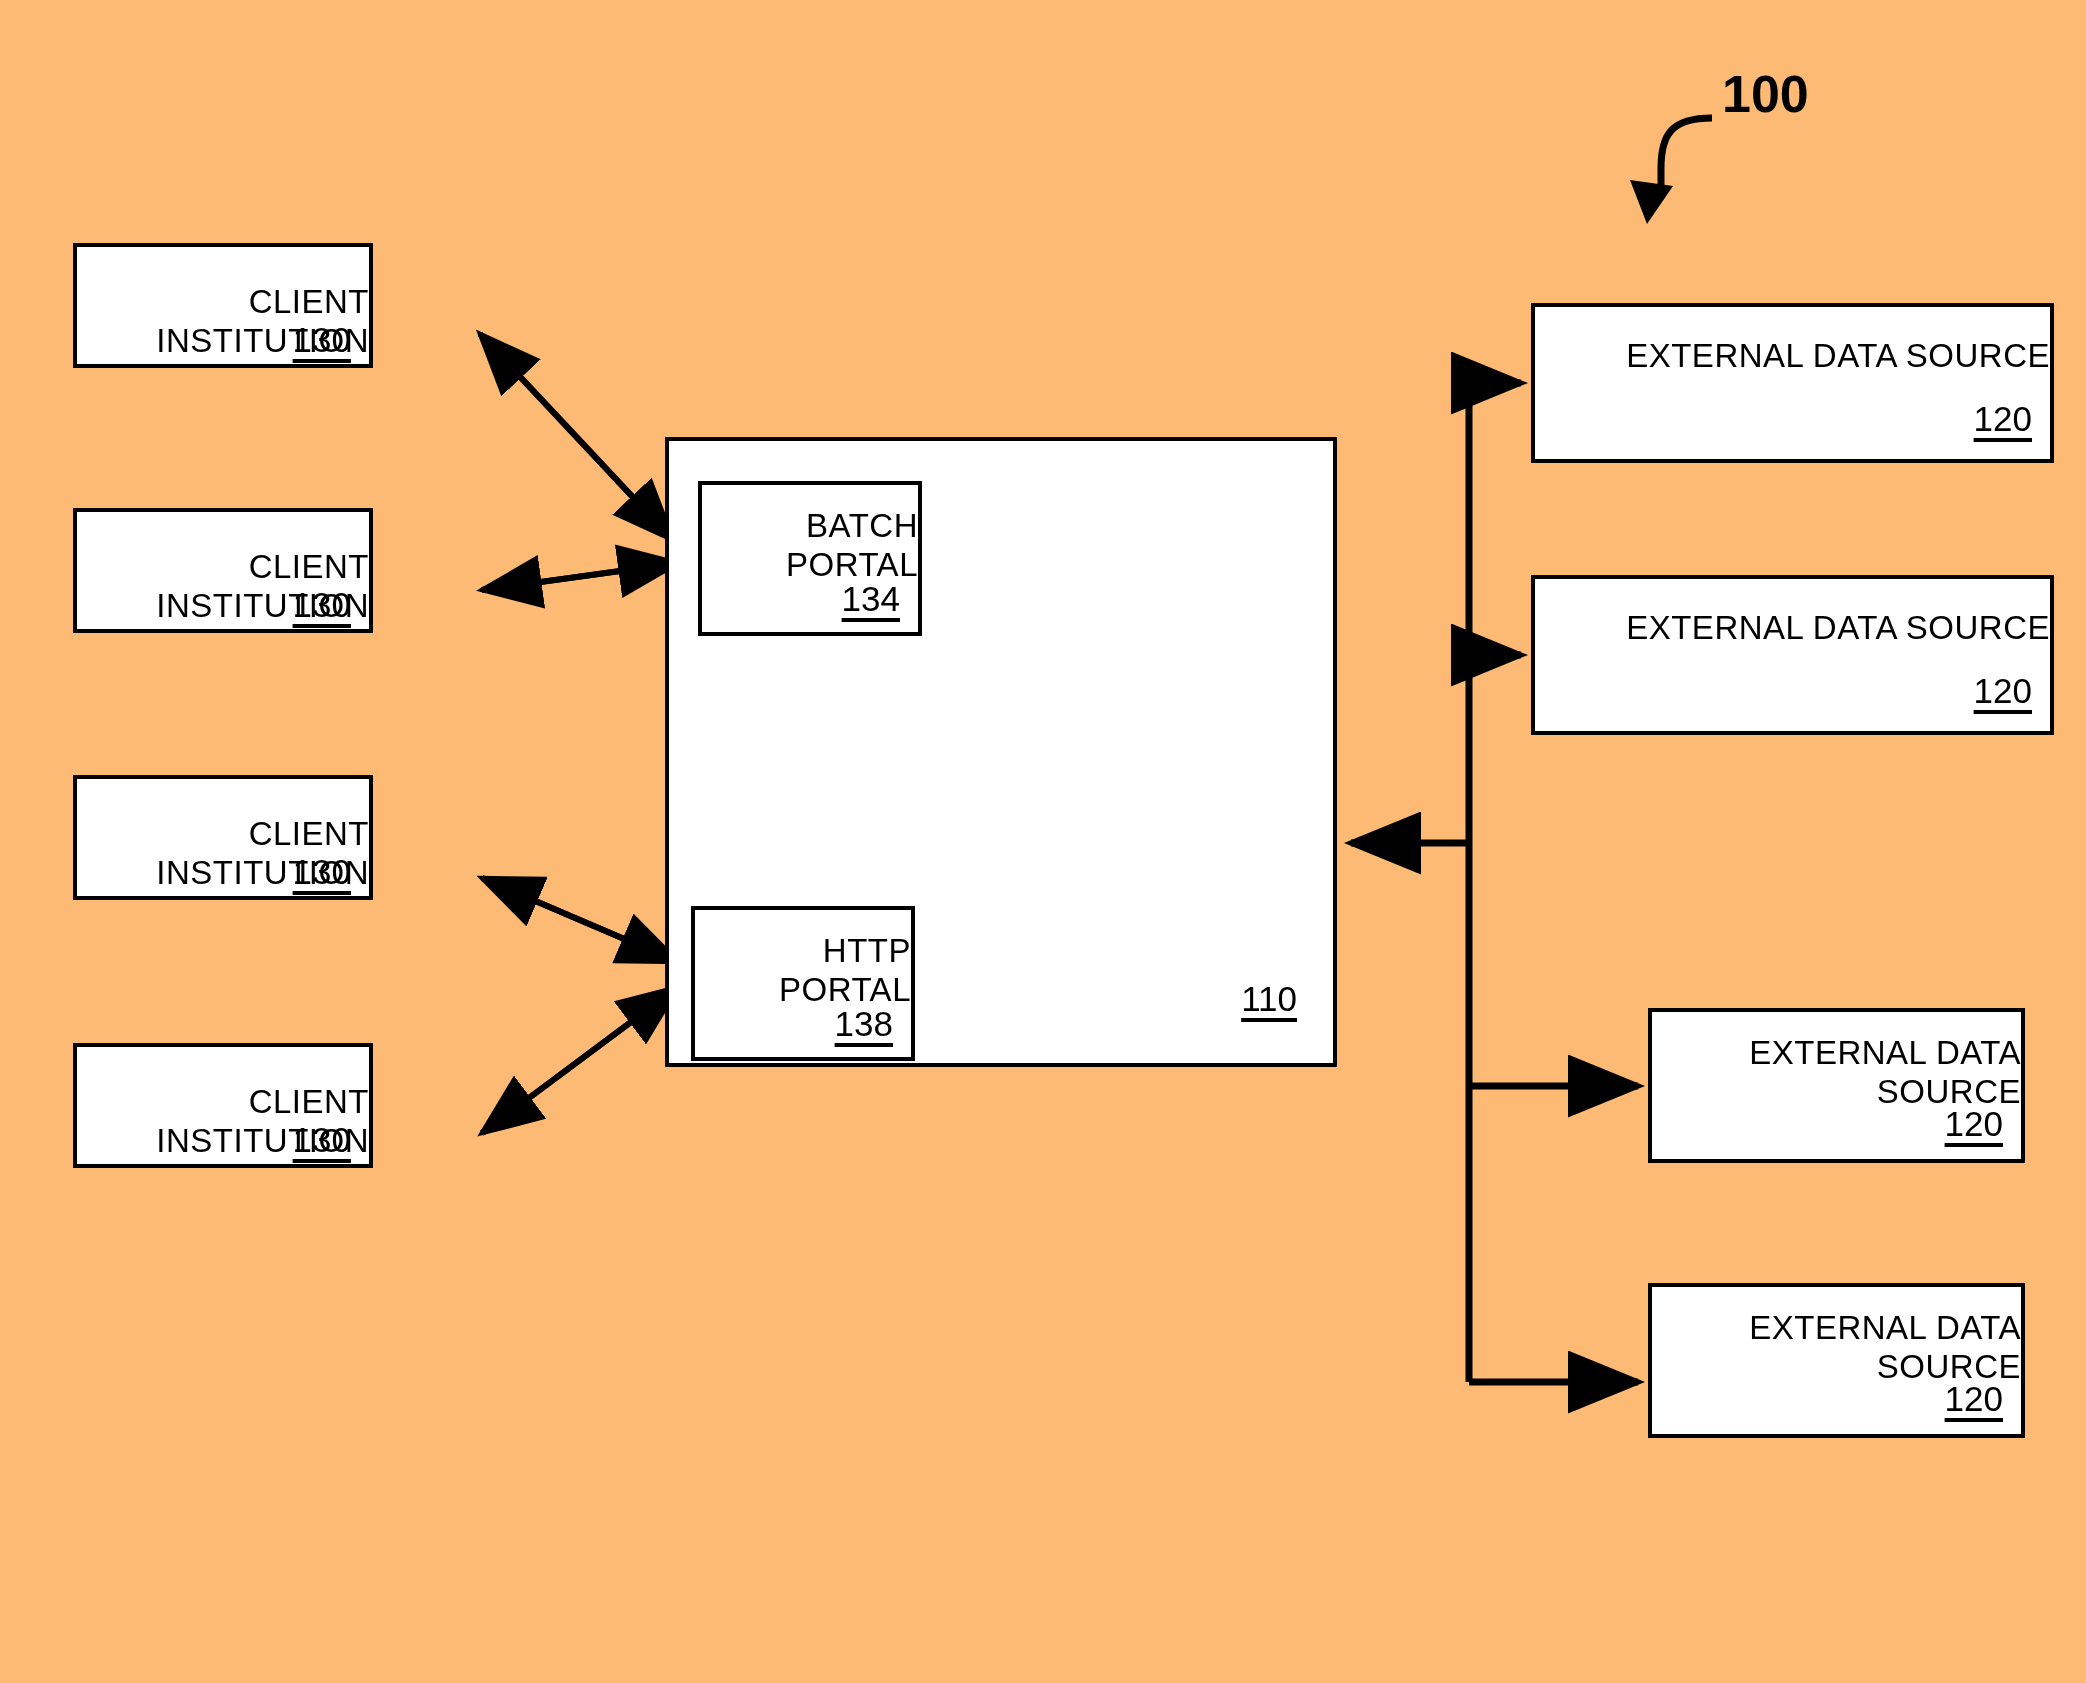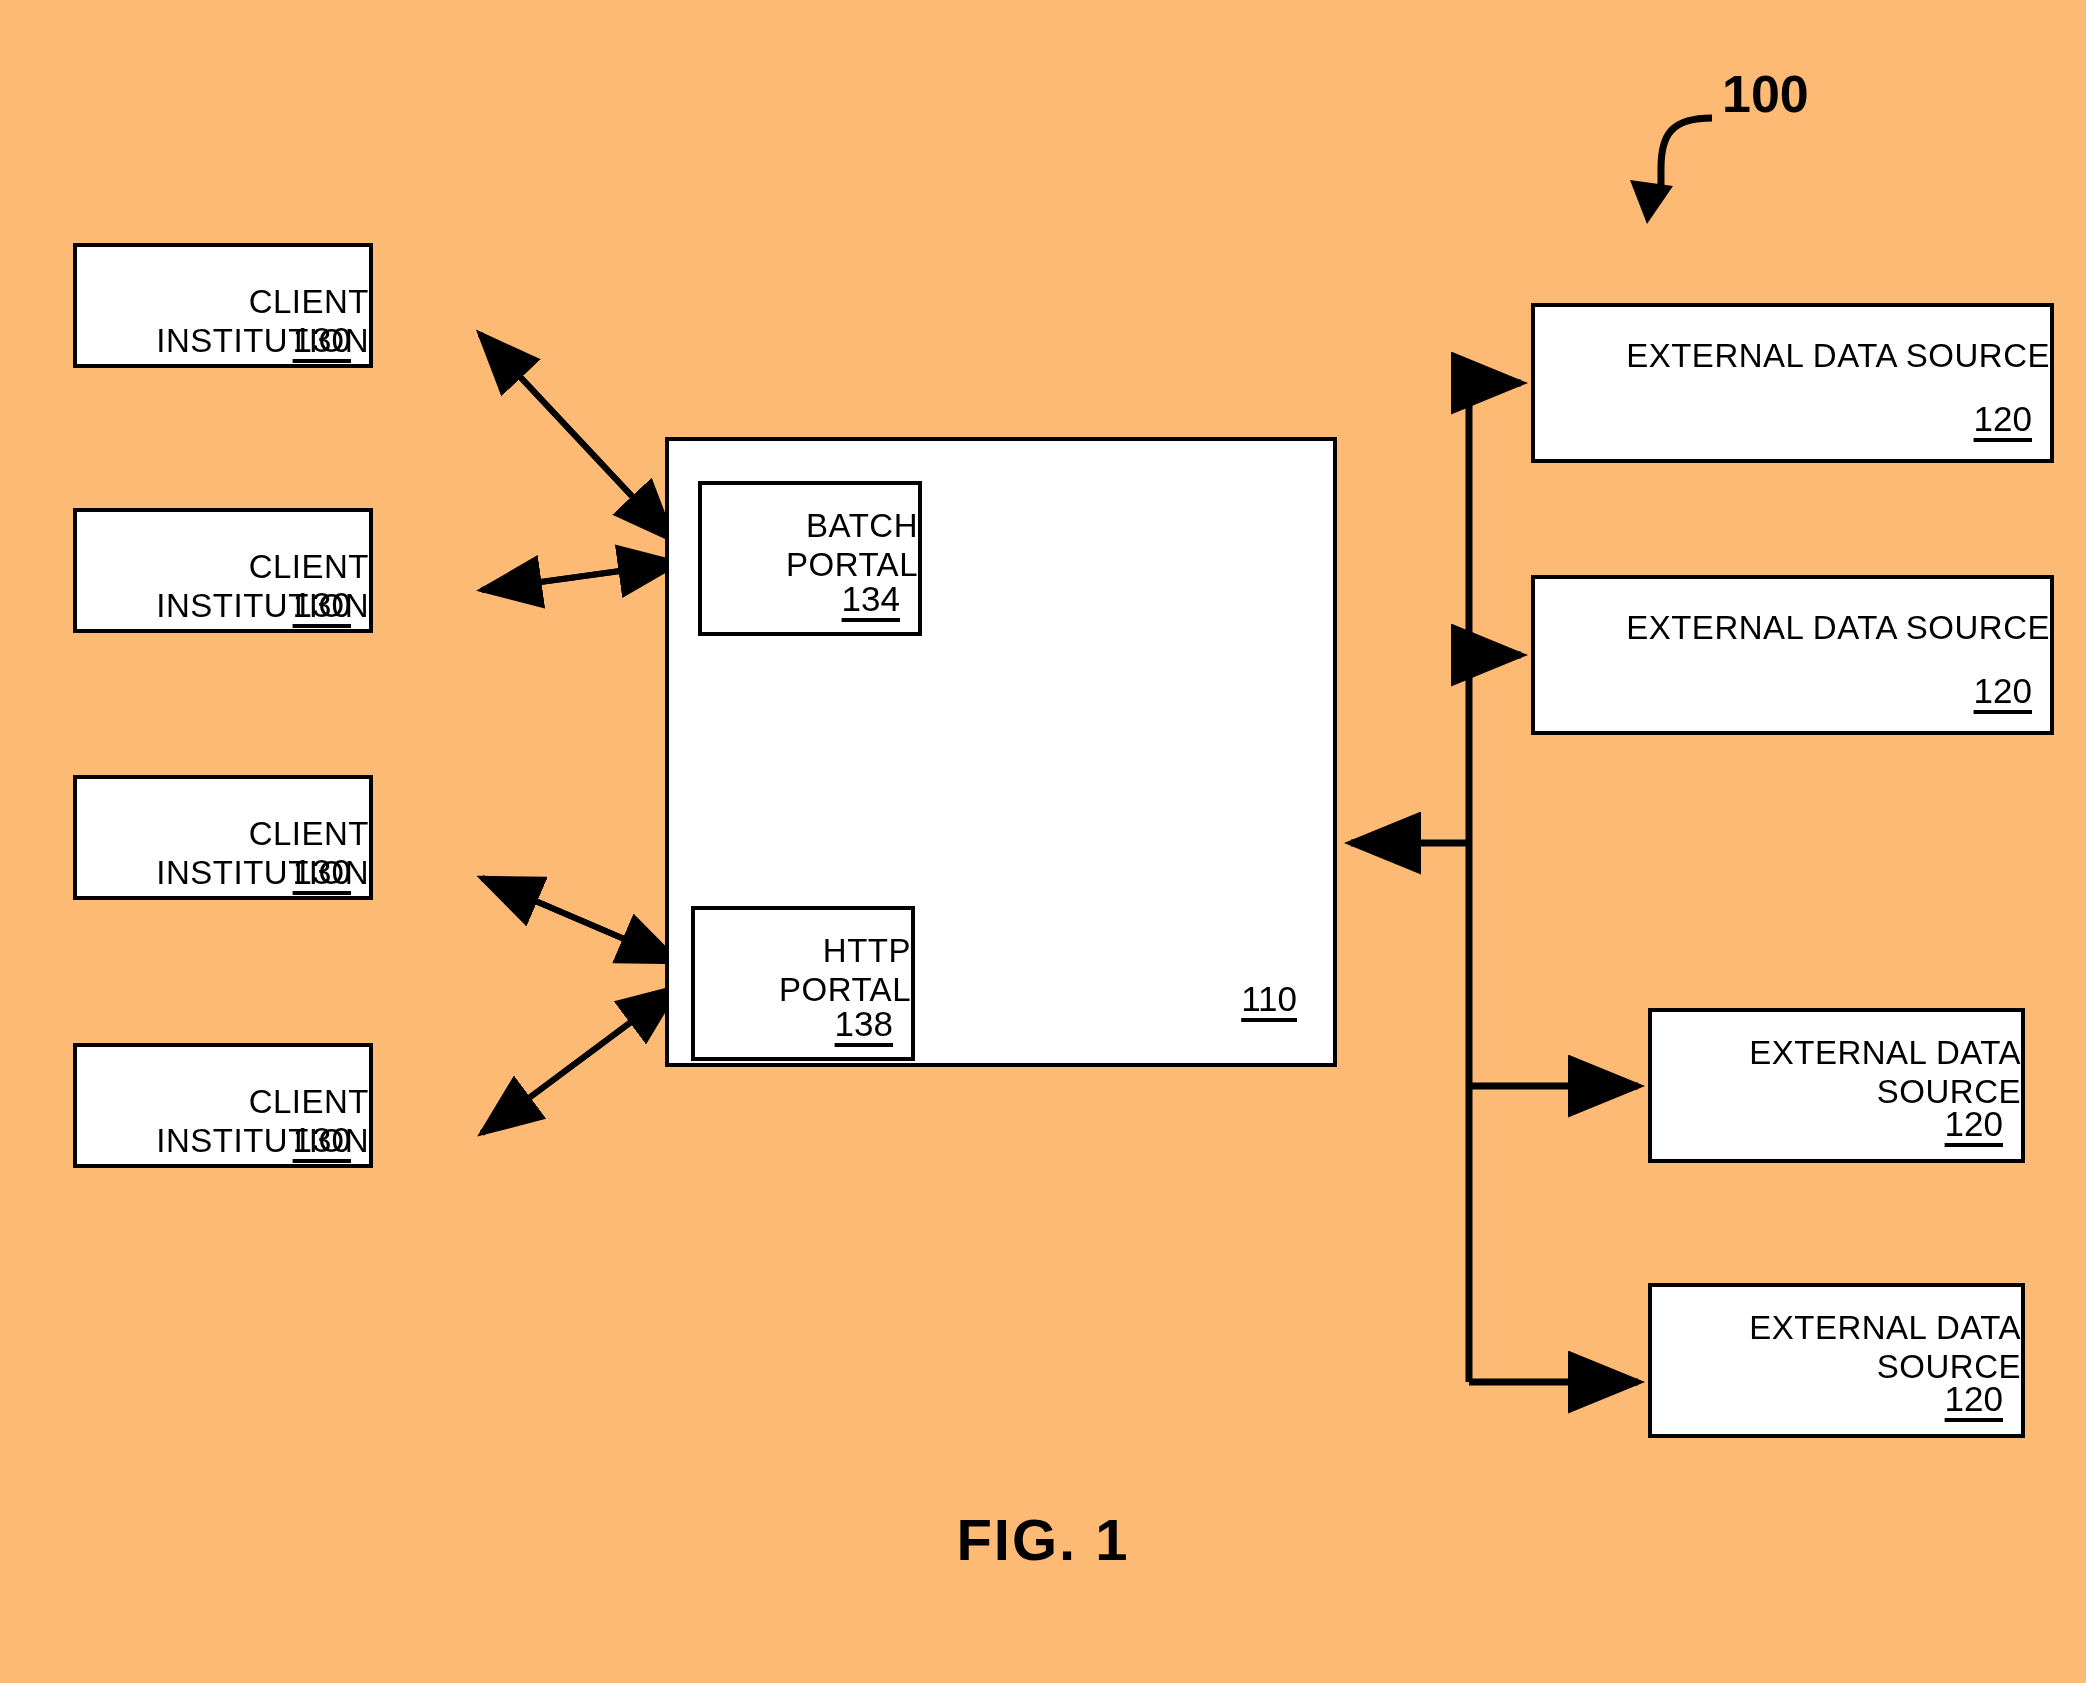--- a/index.html
+++ b/index.html
@@ -230,15 +230,14 @@
 SOURCE</div>
     <div class="node-ref">120</div>
   </div>
 
   <div class="node-box eds-box-narrow" style="left:1648px; top:1283px;">
     <div class="node-label">EXTERNAL DATA
 SOURCE</div>
     <div class="node-ref">120</div>
   </div>
 
-  <div id="figure-caption">FIG. 1</div>
 
 </div>
 
 </body></html>

